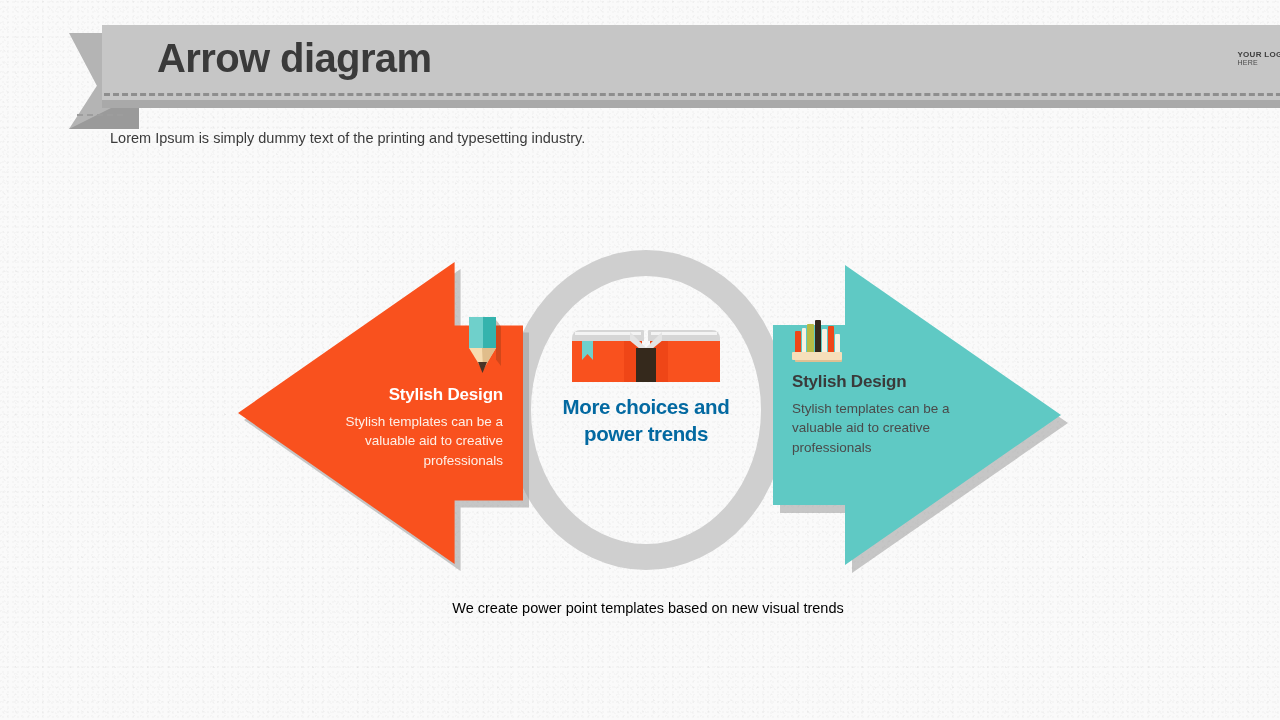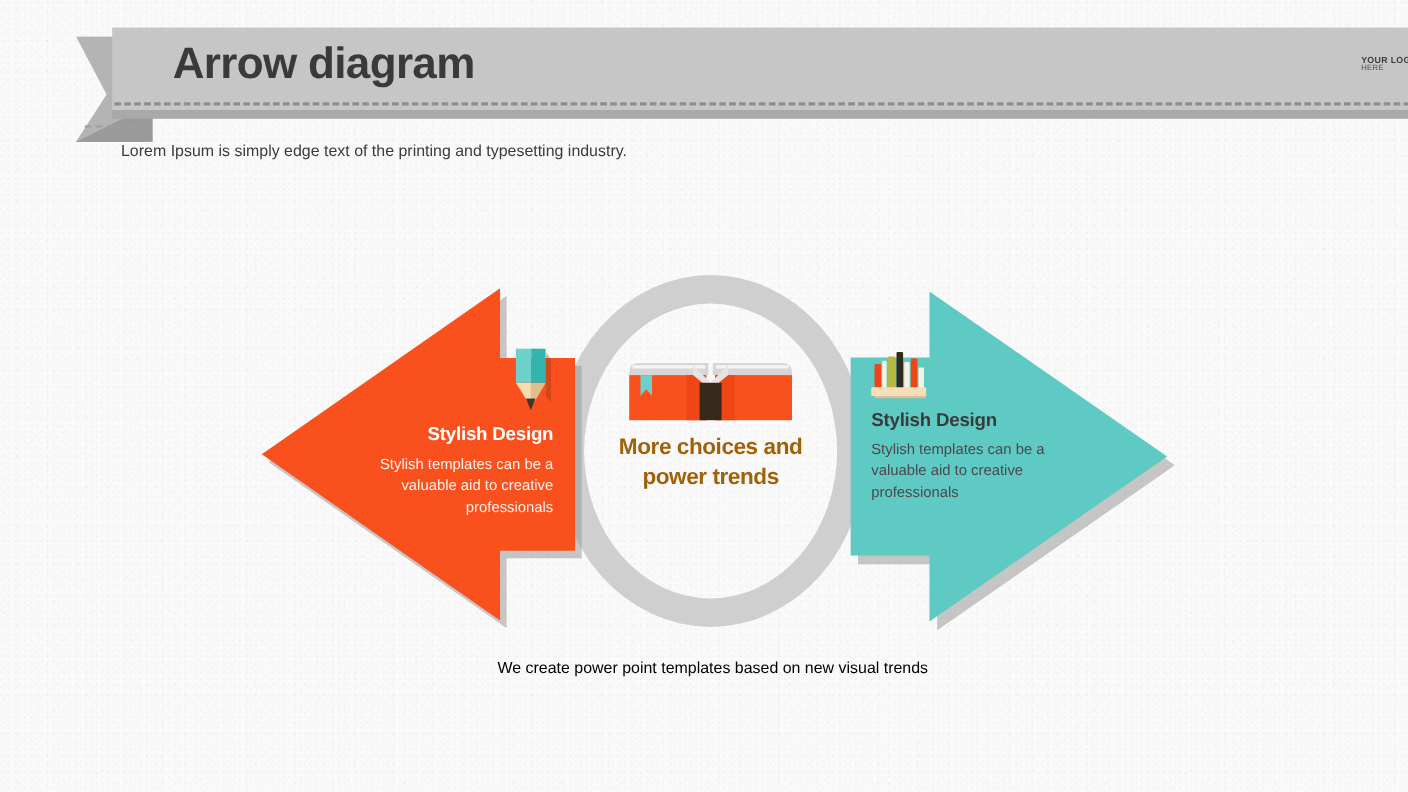--- a/index.html
+++ b/index.html
@@ -347,21 +347,21 @@
   }
   .book-icon .bookmark {
     position: absolute; left: 10px; top: 11px;
     width: 11px; height: 19px;
     background: #6fd0cb;
     clip-path: polygon(0% 0%, 100% 0%, 100% 100%, 50% 68%, 0% 100%);
   }
   .center-title {
     font-size: 20.5px;
     font-weight: bold;
-    color: #a16207;
+    color: #0369a1;
     line-height: 1.3;
     letter-spacing: -0.4px;
   }
 
   
   .footer-caption {
     position: absolute;
     left: 348px; top: 598px;
     width: 600px;
     text-align: center;
@@ -383,21 +383,21 @@
   <div class="ribbon-under"></div>
   <div class="ribbon-main"></div>
   <div class="ribbon-dash"></div>
   <div class="slide-title">Arrow diagram</div>
   <div class="logo-block">
     <div class="logo-top">YOUR LOGO</div>
     <div class="logo-bottom">HERE</div>
   </div>
 </div>
 
-<div class="subtitle">Lorem Ipsum is simply edge text of the printing and typesetting industry.</div>
+<div class="subtitle">Lorem Ipsum is simply dummy text of the printing and typesetting industry.</div>
 
 <div class="diagram">
 
   <div class="ring"></div>
 
   <div class="arrow-left-wrap">
     <div class="arrow-left-shadow"></div>
     <div class="arrow-left"></div>
     <div class="left-content">
       <div class="pencil-icon">

